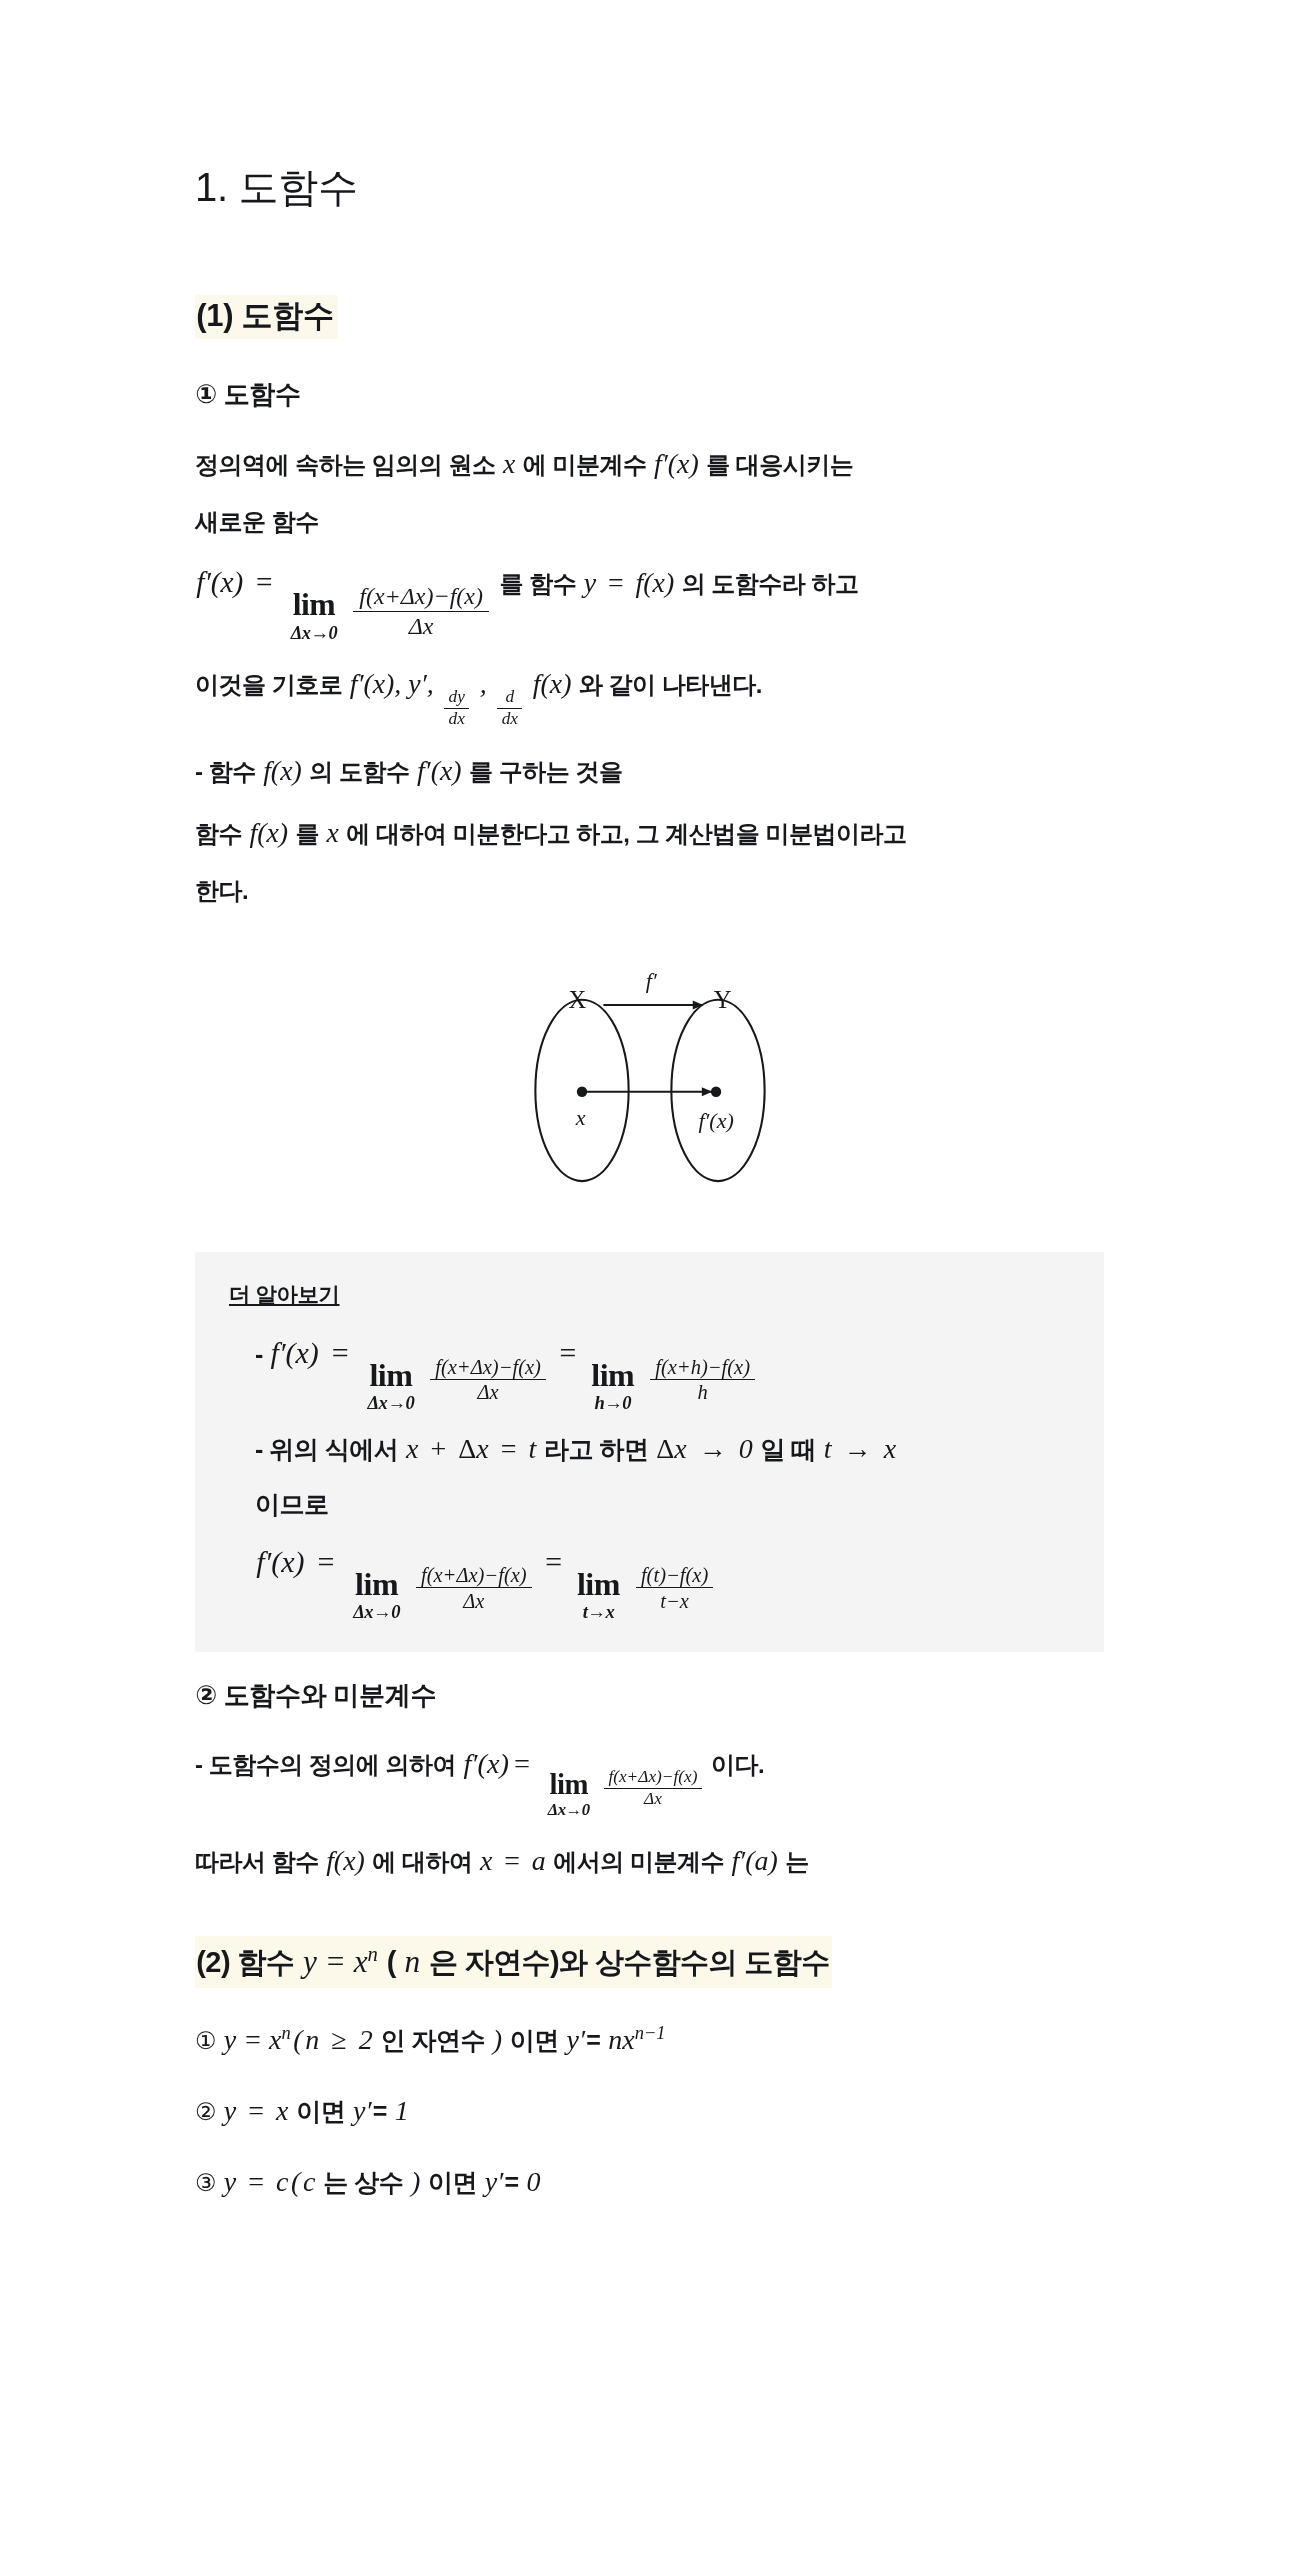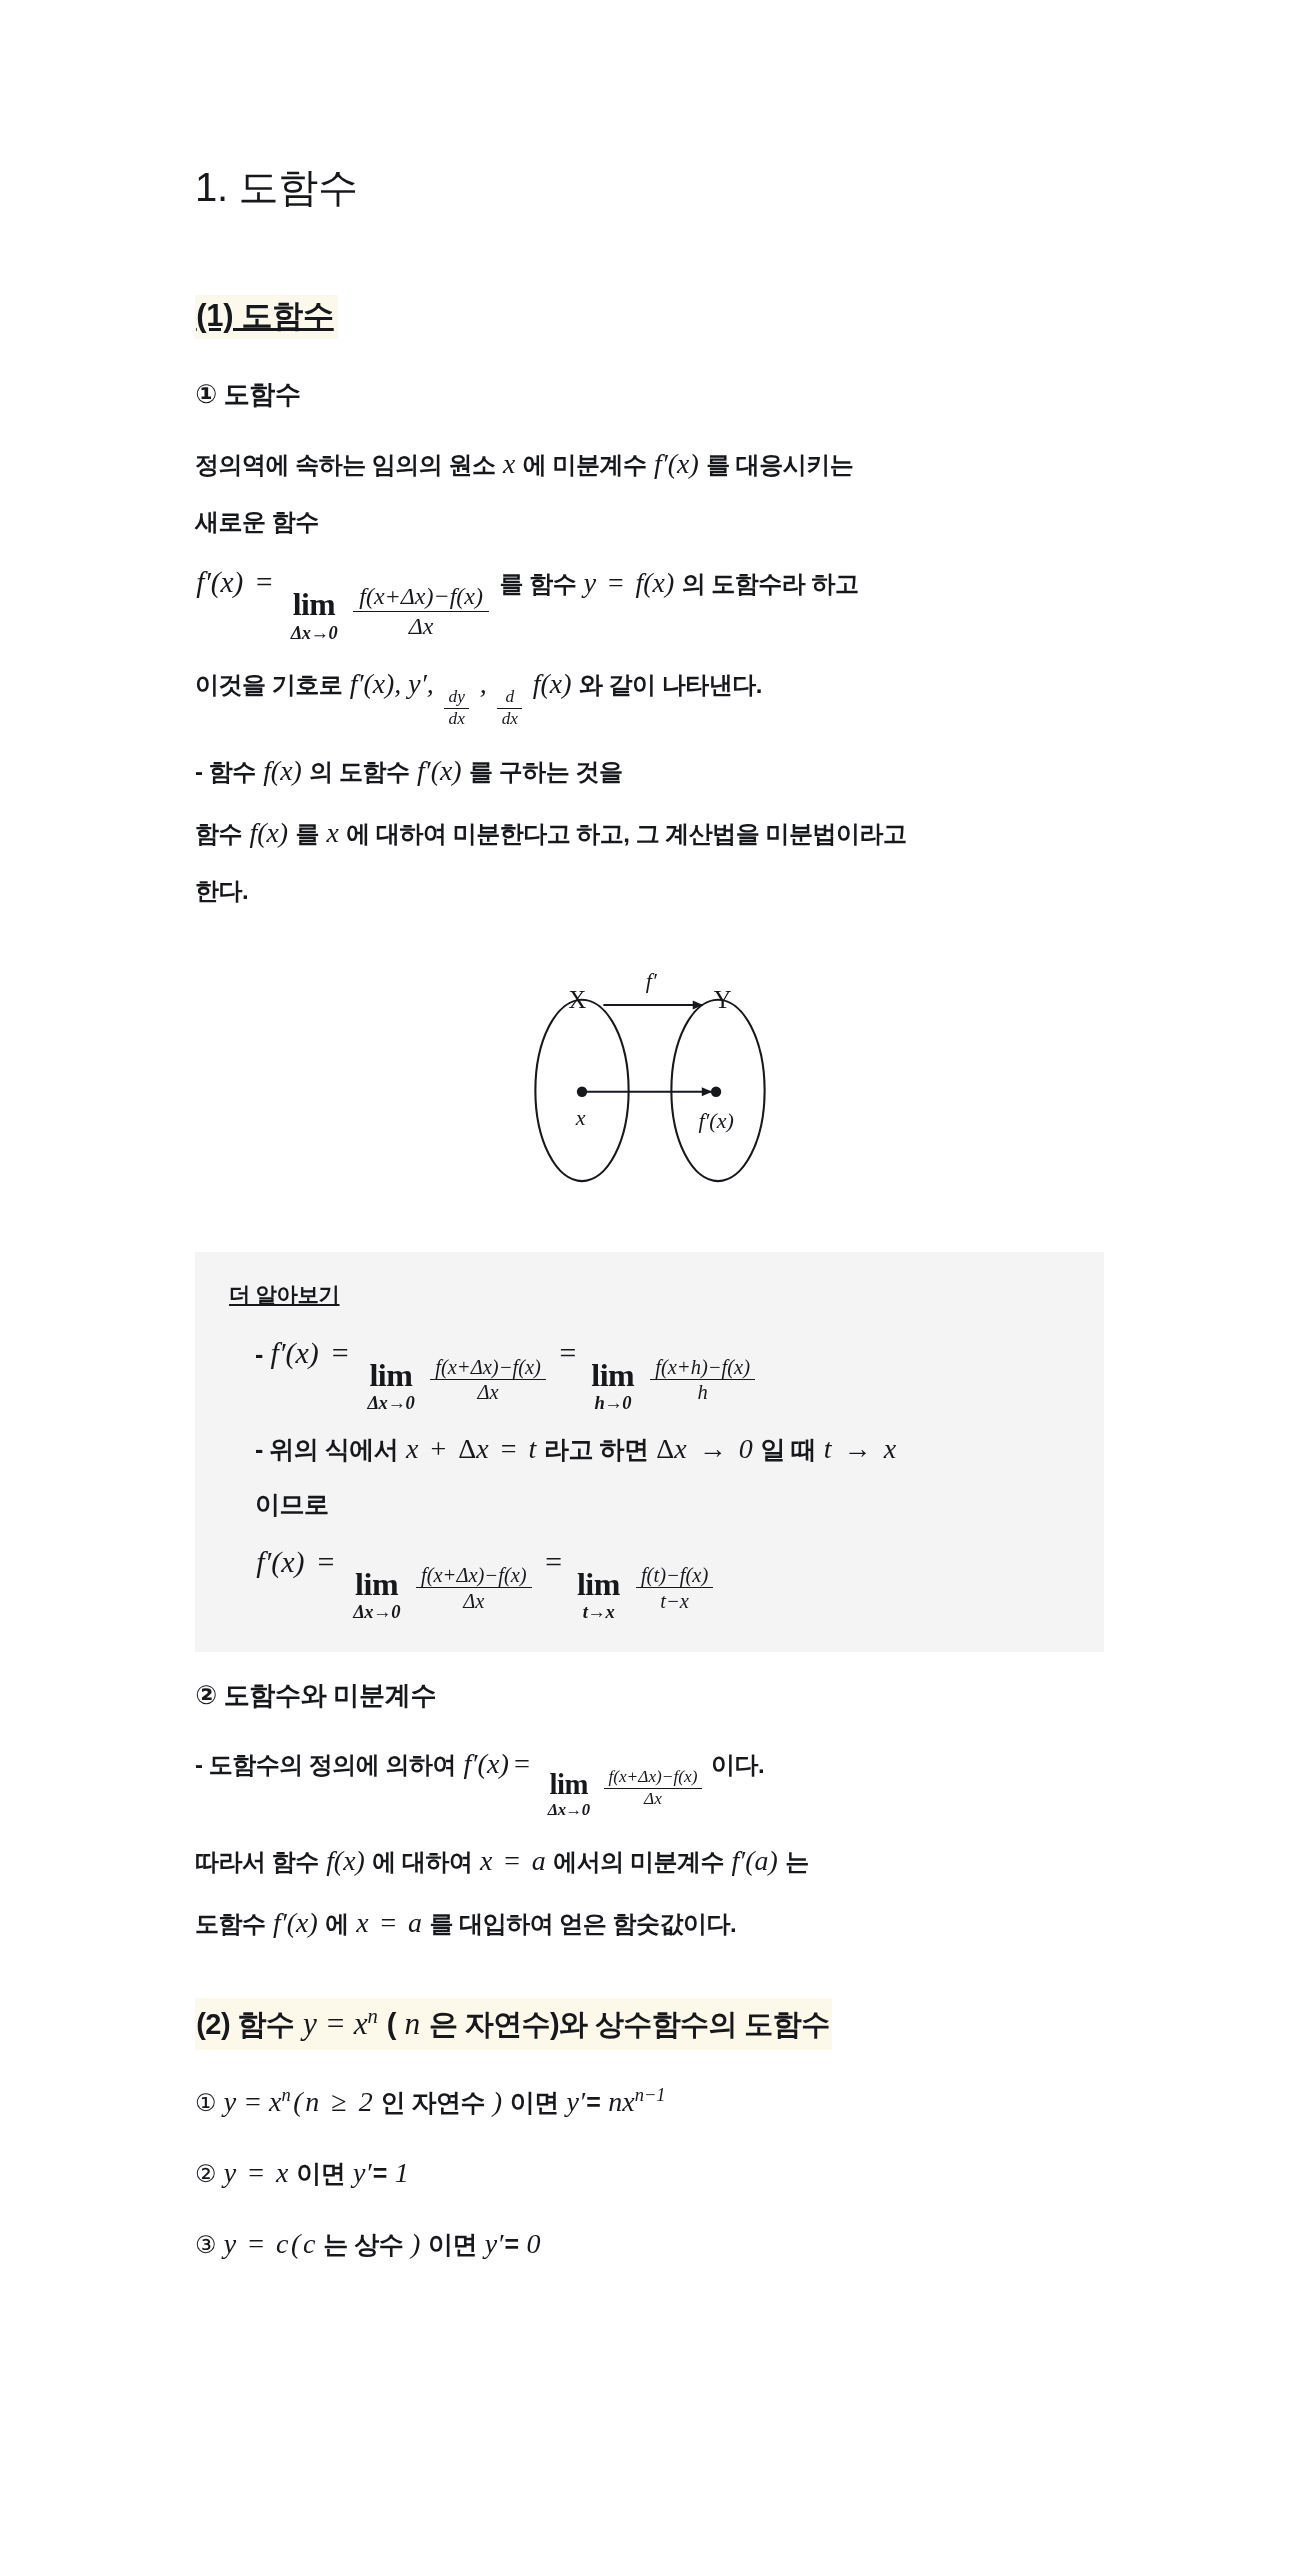--- a/index.html
+++ b/index.html
@@ -32,21 +32,20 @@
   }
   .h2 {
     font-size: 31px;
     font-weight: 700;
     letter-spacing: -0.3px;
     line-height: 1.3;
     margin: 0 0 38px 0;
     display: inline-block;
     background: #fcf9ec;
     padding: 1.3px 3.9px 2.6px 1.3px;
-    text-decoration: underline;
   }
   .h2-wrap { margin-bottom: 38px; }
   .h2-wrap .h2 { margin-bottom: 0; }
   .h3 {
     font-size: 26px;
     font-weight: 700;
     letter-spacing: -0.3px;
     line-height: 1.35;
     margin: 0 0 28.5px 0;
   }
@@ -346,27 +345,20 @@
   <p class="para">
     <span>따라서 함수</span>
     <span class="m">f(x)</span>
     <span>에 대하여</span>
     <span class="m">x <span class="op">=</span> a</span>
     <span>에서의 미분계수</span>
     <span class="m">f<span class="prime">′</span>(a)</span>
     <span>는</span>
   </p>
 
-  <p class="para">
-    <span>도함수</span>
-    <span class="m">f<span class="prime">′</span>(x)</span>
-    <span>에</span>
-    <span class="m">x <span class="op">=</span> a</span>
-    <span>를 대입하여 얻은 함숫값이다.</span>
-  </p>
 
   <div>
     <span class="h2-big">
       <span>(2) 함수</span>
       <span class="m" style="font-size:1.08em"><span>y = x</span><sup>n</sup></span>
       <span>(</span>
       <span class="m" style="font-size:1.08em">n</span>
       <span>은 자연수)와 상수함수의 도함수</span>
     </span>
   </div>

